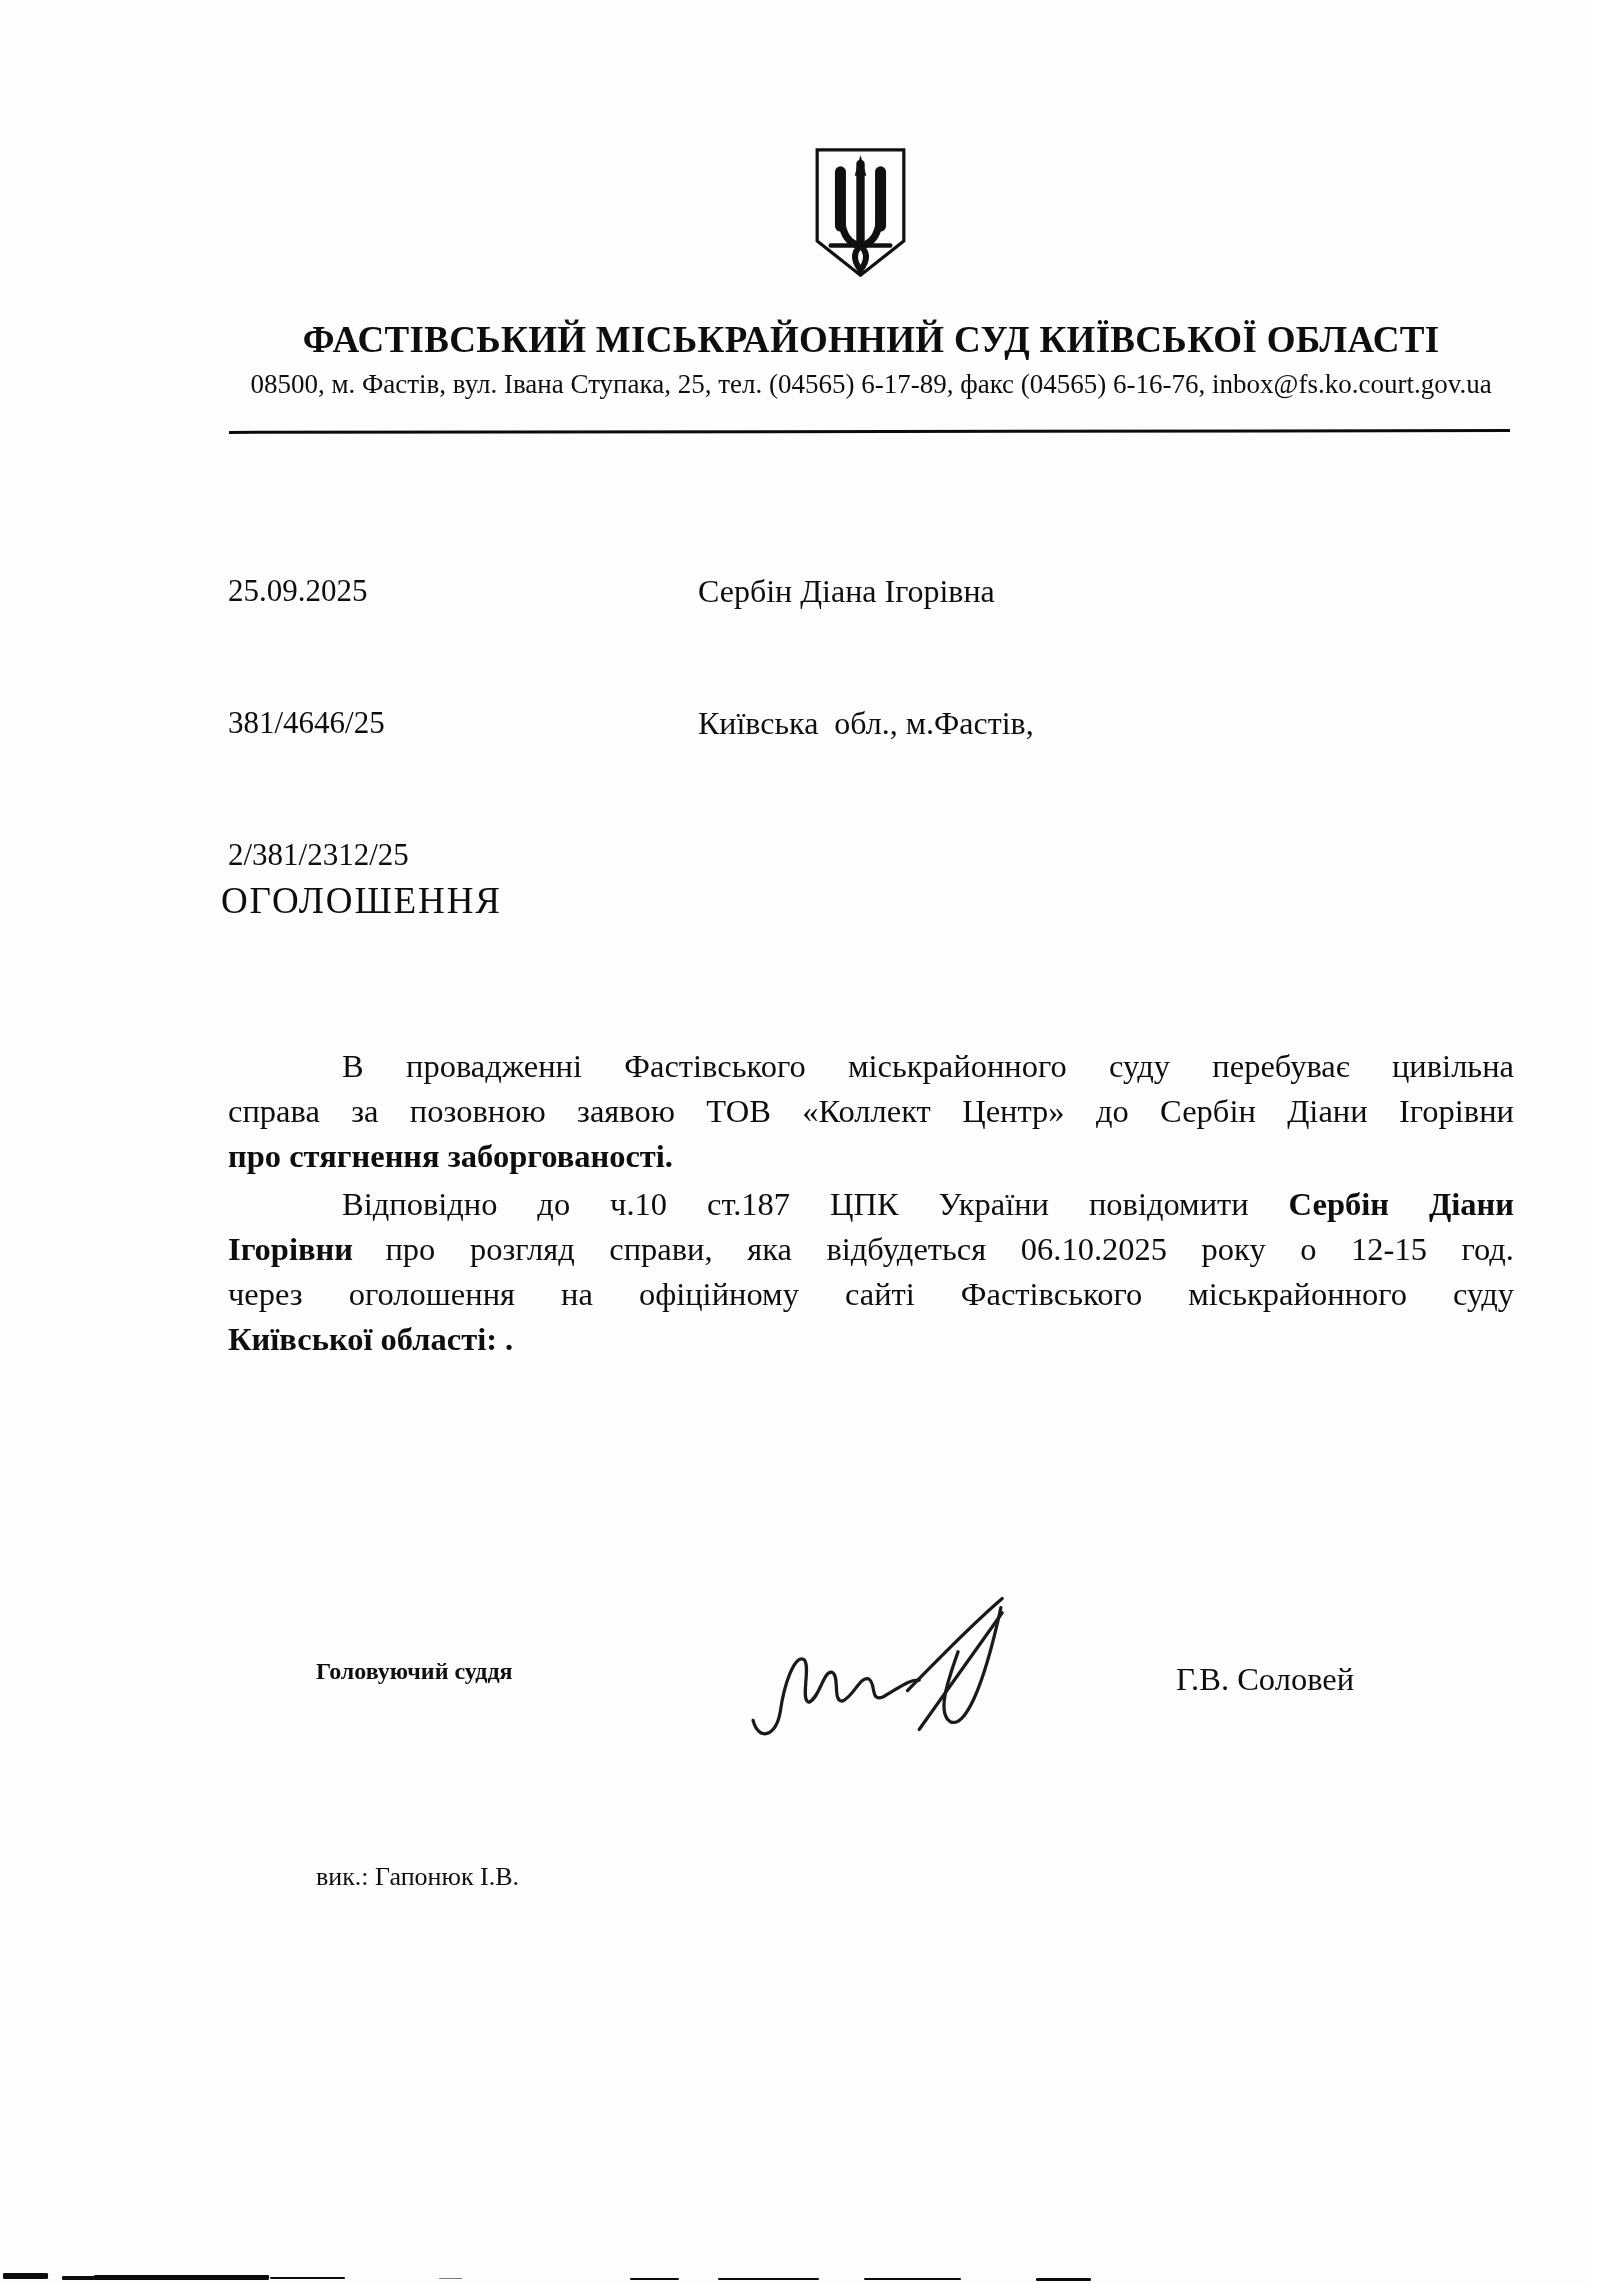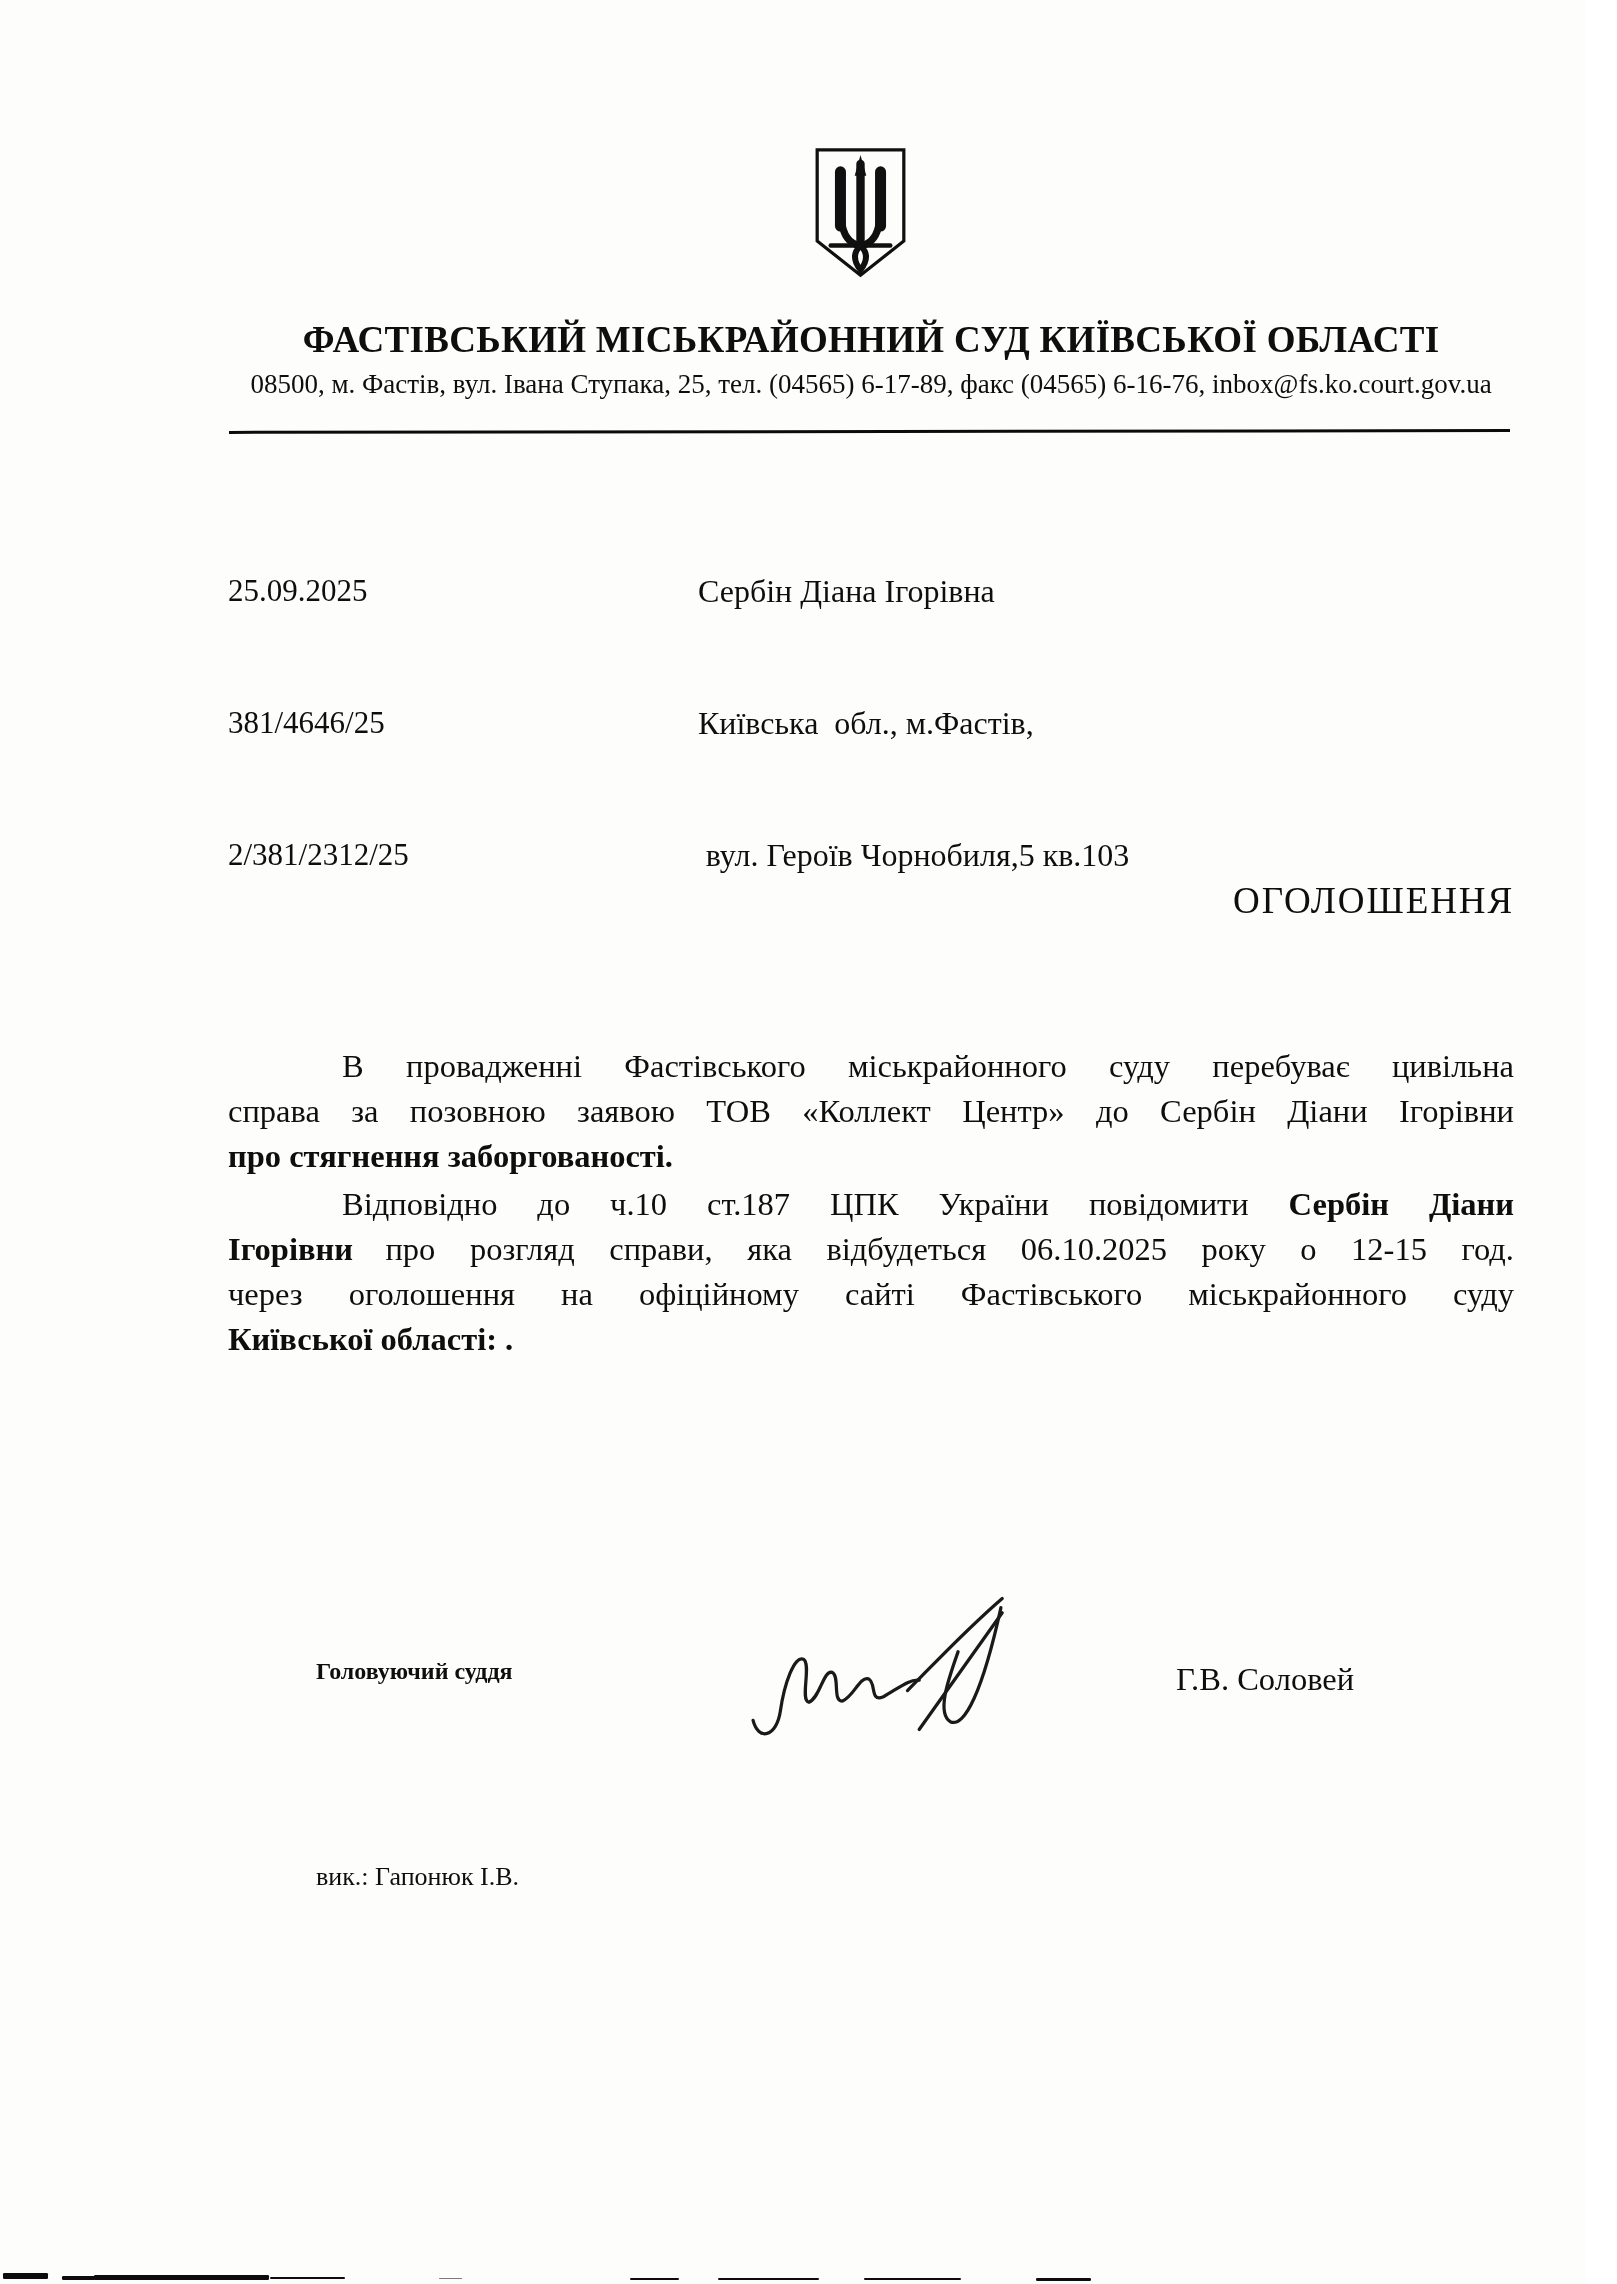--- a/index.html
+++ b/index.html
@@ -69,24 +69,24 @@
     left: 698px;
     top: 481px;
     font-size: 32px;
     line-height: 44px;
     white-space: pre-wrap;
   }
   .recipient-line-indent { padding-left: 7.8px; }
 
   .doc-title {
     position: absolute;
-    left: 228px;
+    left: 221px;
     top: 879px;
     width: 1286px;
-    text-align: right;
+    text-align: left;
     font-size: 37px;
     letter-spacing: 1.9px;
   }
 
   .body-text {
     position: absolute;
     left: 228px;
     top: 1044px;
     width: 1286px;
     font-size: 32.5px;
@@ -157,21 +157,20 @@
 
   <div class="ref-block">
     <div>25.09.2025</div>
     <div>381/4646/25</div>
     <div>2/381/2312/25</div>
   </div>
 
   <div class="recipient-block">
     <div>Сербін Діана Ігорівна</div>
     <div>Київська  обл., м.Фастів,</div>
-    <div class="recipient-line-indent">вул. Героїв Чорнобиля,5 кв.103</div>
   </div>
 
   <div class="doc-title">ОГОЛОШЕННЯ</div>
 
   <div class="body-text">
     <p>
       <span class="jline indent" style="display:block">В провадженні Фастівського міськрайонного суду перебуває цивільна</span>
       <span class="jline" style="display:block">справа за позовною заявою ТОВ «Коллект Центр» до Сербін Діани Ігорівни</span>
       <span class="lline" style="display:block">про стягнення заборгованості.</span>
     </p>

